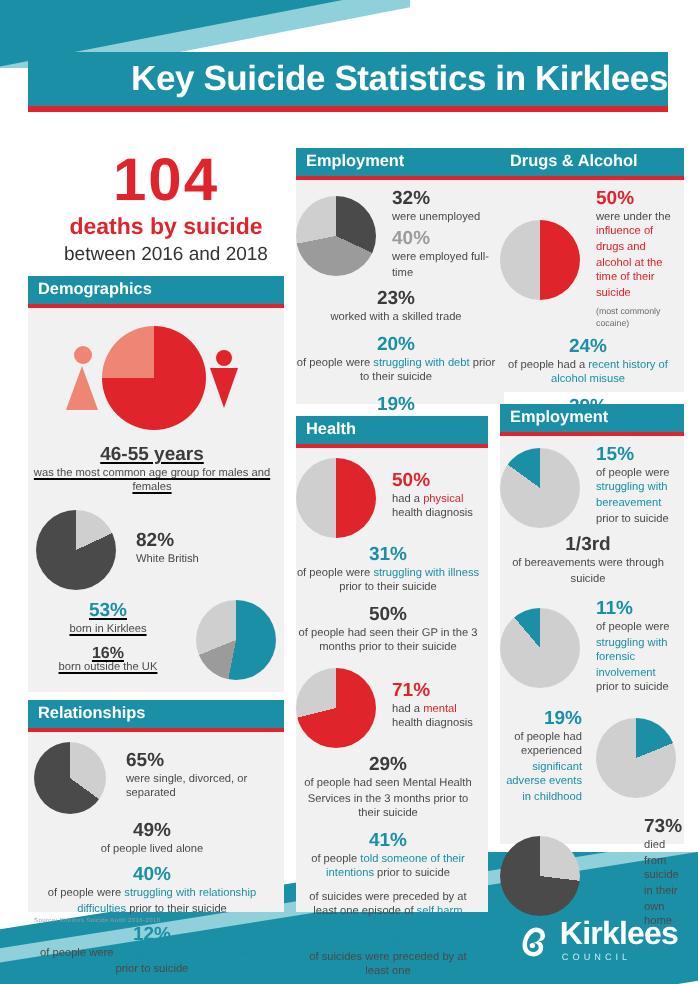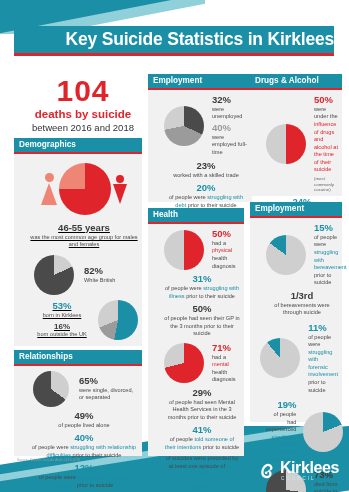--- a/index.html
+++ b/index.html
@@ -27,21 +27,21 @@
   
   .headline{position:absolute;left:8px;top:76px;width:150px;text-align:center;}
   .headline .big{color:#e0242b;font-size:30px;font-weight:bold;line-height:1.0;letter-spacing:1px;}
   .headline .sub{color:#e0242b;font-size:11.5px;font-weight:bold;margin-top:2px;line-height:1.1;}
   .headline .sub2{color:#333;font-size:9.5px;margin-top:2px;line-height:1.1;}
 
   
   .card{position:absolute;background:#f1f1f1;}
   .sec-head{height:14px;background:#1a8fa6;border-bottom:2px solid #e0242b;display:flex;align-items:center;}
   .sec-head span{color:#fff;font-size:8.2px;font-weight:bold;margin-left:5px;line-height:1;}
-  .card-body{padding:5px 4px 6px 16px;}
+  .card-body{padding:5px 4px 6px 0;}
 
   
   .pct{font-weight:bold;font-size:9.5px;line-height:1.15;}
   .pct.red{color:#e0242b;}
   .pct.teal{color:#1a8fa6;}
   .pct.dark{color:#3b3b3b;}
   .cap{font-size:5.6px;color:#4a4a4a;line-height:1.35;}
   .cap .hl-teal{color:#1a8fa6;}
   .cap .hl-red{color:#e0242b;}
   .tiny{font-size:4.4px;color:#6b6b6b;line-height:1.3;}
@@ -308,21 +308,21 @@
       <div class="row" style="margin-top:6px;">
         <div class="txt lft" style="text-align:right;padding-right:3px;">
           <div class="pct teal">19%</div>
           <div class="cap"><span>of people had experienced </span><span class="hl-teal">significant adverse events in childhood</span></div>
         </div>
         <div class="pie" style="width:40px;height:40px;background:conic-gradient(#1a8fa6 0deg 68deg, #cfcfcf 68deg 360deg);"></div>
       </div>
 
       <div class="row" style="margin-top:6px;">
         <div class="pie" style="width:40px;height:40px;background:conic-gradient(#cfcfcf 0deg 97deg, #4a4a4a 97deg 360deg);"></div>
-        <div class="txt lft" style="padding-left:4px;">
+        <div class="txt lft" style="padding-left:4px;margin-left:24px;">
           <div class="pct dark">73%</div>
           <div class="cap">died from suicide in their own home</div>
         </div>
       </div>
     </div>
   </div>
 
   <div class="footer-src">Source: Kirklees Suicide Audit 2016-2018</div>
 
   <div class="logo">

